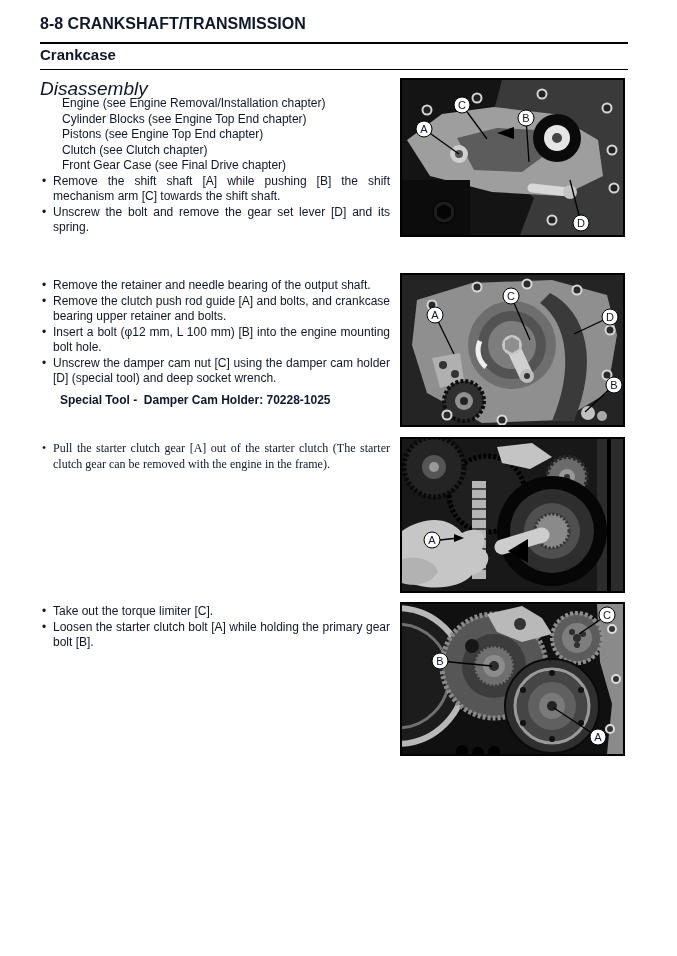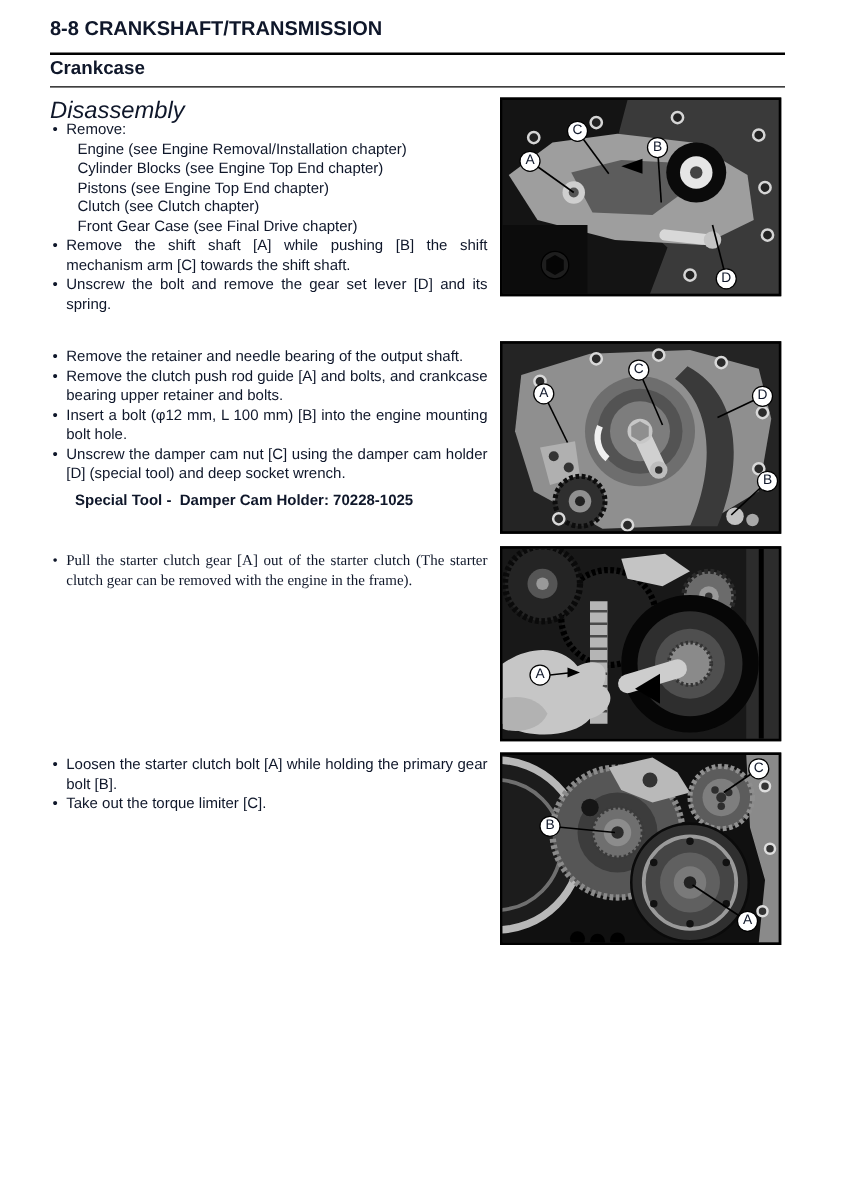--- a/index.html
+++ b/index.html
@@ -32,21 +32,20 @@
 <div class="page">
 
   <h1 class="abs page-title">8-8 CRANKSHAFT/TRANSMISSION</h1>
   <div class="abs rule rule-thick"></div>
   <h2 class="abs section-title">Crankcase</h2>
   <div class="abs rule rule-thin"></div>
 
   <h3 class="abs subsection-title">Disassembly</h3>
 
   <div class="abs text-group" style="top:96px;">
-    <p class="bullet">Remove:</p>
     <p class="subitem">Engine (see Engine Removal/Installation chapter)</p>
     <p class="subitem">Cylinder Blocks (see Engine Top End chapter)</p>
     <p class="subitem">Pistons (see Engine Top End chapter)</p>
     <p class="subitem">Clutch (see Clutch chapter)</p>
     <p class="subitem">Front Gear Case (see Final Drive chapter)</p>
     <p class="bullet">Remove the shift shaft [A] while pushing [B] the shift mechanism arm [C] towards the shift shaft.</p>
     <p class="bullet">Unscrew the bolt and remove the gear set lever [D] and its spring.</p>
   </div>
 
   <div class="abs text-group" style="top:278px;">
@@ -55,22 +54,22 @@
     <p class="bullet">Insert a bolt (φ12 mm, L 100 mm) [B] into the engine mounting bolt hole.</p>
     <p class="bullet">Unscrew the damper cam nut [C] using the damper cam holder [D] (special tool) and deep socket wrench.</p>
     <p class="special-tool">Special Tool -  Damper Cam Holder: 70228-1025</p>
   </div>
 
   <div class="abs text-group" style="top:441px;font-family:Liberation Serif, serif;">
     <p class="bullet">Pull the starter clutch gear [A] out of the starter clutch (The starter clutch gear can be removed with the engine in the frame).</p>
   </div>
 
   <div class="abs text-group" style="top:604px;">
+    <p class="bullet">Take out the torque limiter [C].</p>
     <p class="bullet">Loosen the starter clutch bolt [A] while holding the primary gear bolt [B].</p>
-    <p class="bullet">Take out the torque limiter [C].</p>
   </div>
 
   <figure class="abs photo" style="top:78px;height:155px;">
     <svg width="221" height="155" viewBox="0 0 221 155">
       <rect width="221" height="155" fill="#141414"></rect>
       <path d="M100,0 L221,0 L221,155 L118,155 L132,118 L98,88 L90,38 Z" fill="#3a3a3a"></path>
       <path d="M5,60 L40,34 L92,27 L152,34 L196,60 L201,96 L160,116 L90,112 L28,96 Z" fill="#9e9e9e"></path>
       <path d="M55,58 L95,48 L135,50 L150,70 L120,92 L72,90 Z" fill="#5c5c5c"></path>
       <circle cx="155" cy="58" r="24" fill="#0a0a0a"></circle>
       <circle cx="155" cy="58" r="13" fill="#e6e6e6"></circle>

